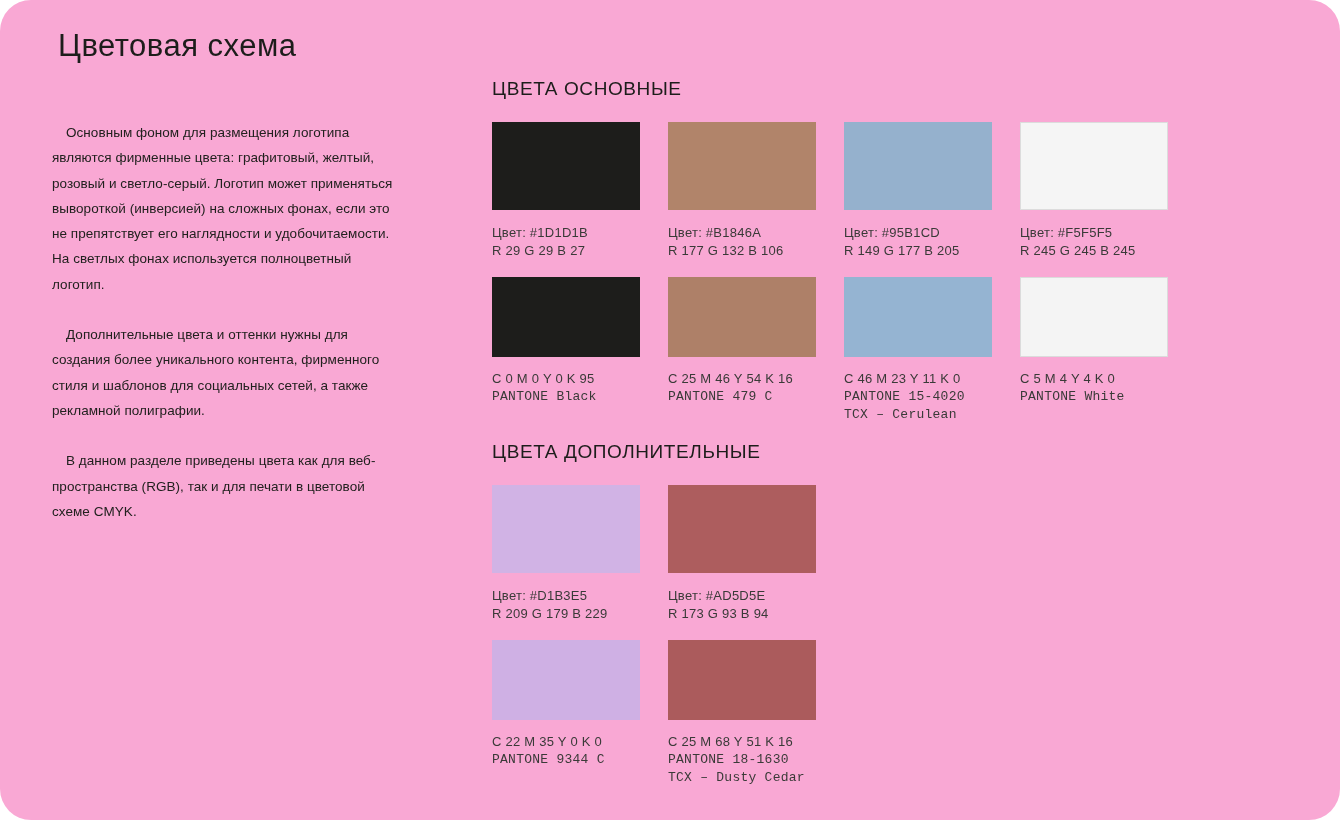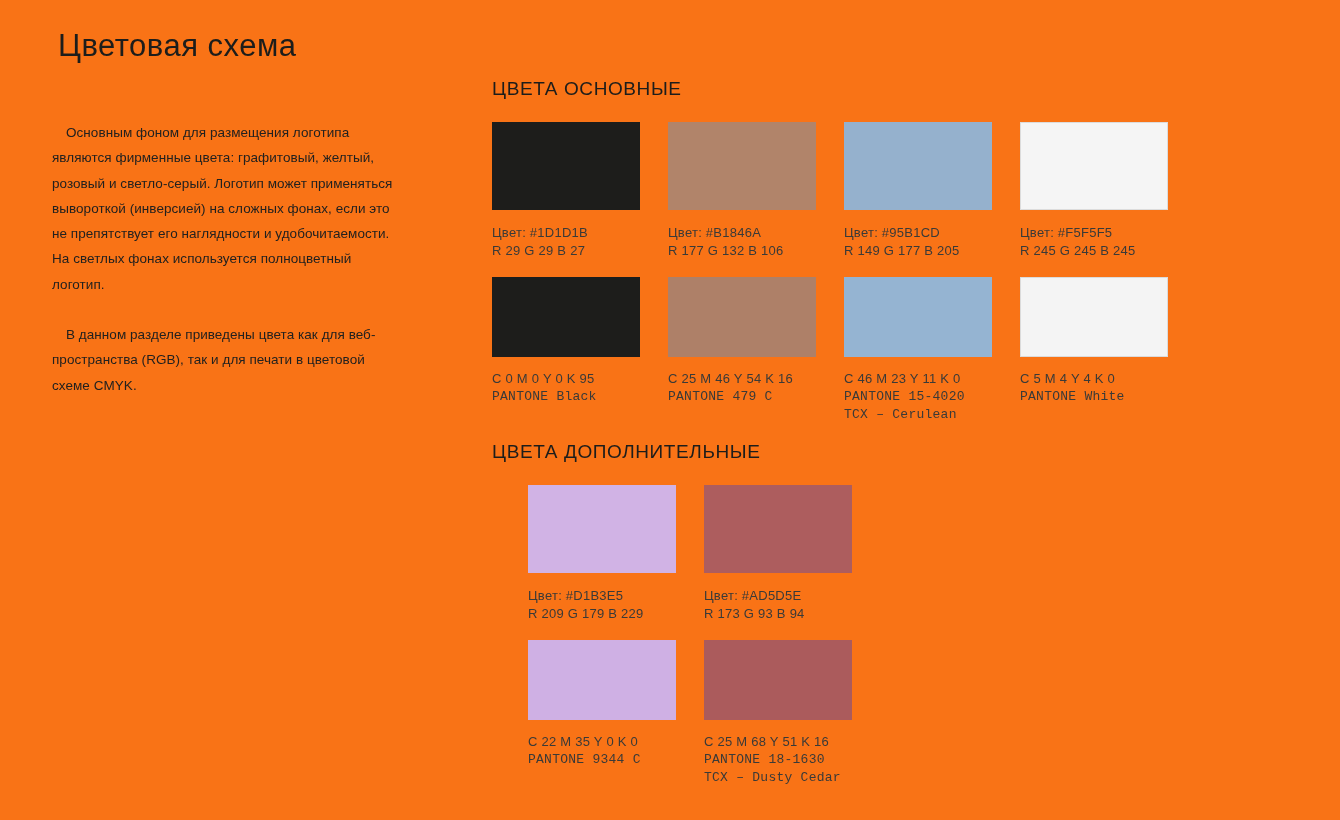--- a/index.html
+++ b/index.html
@@ -11,21 +11,22 @@
     background:#ffffff;
     font-family:"Liberation Sans", sans-serif;
     color:#1d1d1b;
     overflow:hidden;
   }
 
   .page {
     position:relative;
     width:1340px;
     height:820px;
-    background:#f97316;
+    background:#f9a8d4;
+    border-radius:31px;
   }
 
   
   .page-title {
     position:absolute;
     left:58px;
     top:28px;
     font-size:31px;
     font-weight:400;
     letter-spacing:0.5px;
@@ -71,21 +72,21 @@
     white-space:nowrap;
     margin-bottom:22px;
   }
 
   
   .swatch-grid {
     display:grid;
     grid-template-columns:repeat(4, 148px);
     column-gap:28px;
   }
-  .swatch-grid.two-col { grid-template-columns:repeat(2, 148px);margin-left:36px; }
+  .swatch-grid.two-col { grid-template-columns:repeat(2, 148px); }
 
   .swatch-col { width:148px; }
 
   .swatch-chip {
     width:148px;
     display:block;
   }
   .chip-tall  { height:88px; }
   .chip-short { height:80px; }
 
@@ -111,20 +112,21 @@
 </style>
 </head>
 <body>
 
 <div class="page">
 
   <h1 class="page-title">Цветовая схема</h1>
 
   <div class="intro-column">
     <p class="intro-paragraph">Основным фоном для размещения логотипа являются фирменные цвета: графитовый, желтый, розовый и светло-серый. Логотип может применяться вывороткой (инверсией) на сложных фонах, если это не препятствует его наглядности и удобочитаемости. На светлых фонах используется полноцветный логотип.</p>
+    <p class="intro-paragraph">Дополнительные цвета и оттенки нужны для создания более уникального контента, фирменного стиля и шаблонов для социальных сетей, а также рекламной полиграфии.</p>
     <p class="intro-paragraph">В данном разделе приведены цвета как для веб-пространства (RGB), так и для печати в цветовой схеме CMYK.</p>
   </div>
 
   <div class="palette-area">
 
     <div class="section section-primary">
       <div class="section-heading">ЦВЕТА ОСНОВНЫЕ</div>
       <div class="swatch-grid">
 
         <div class="swatch-col">

